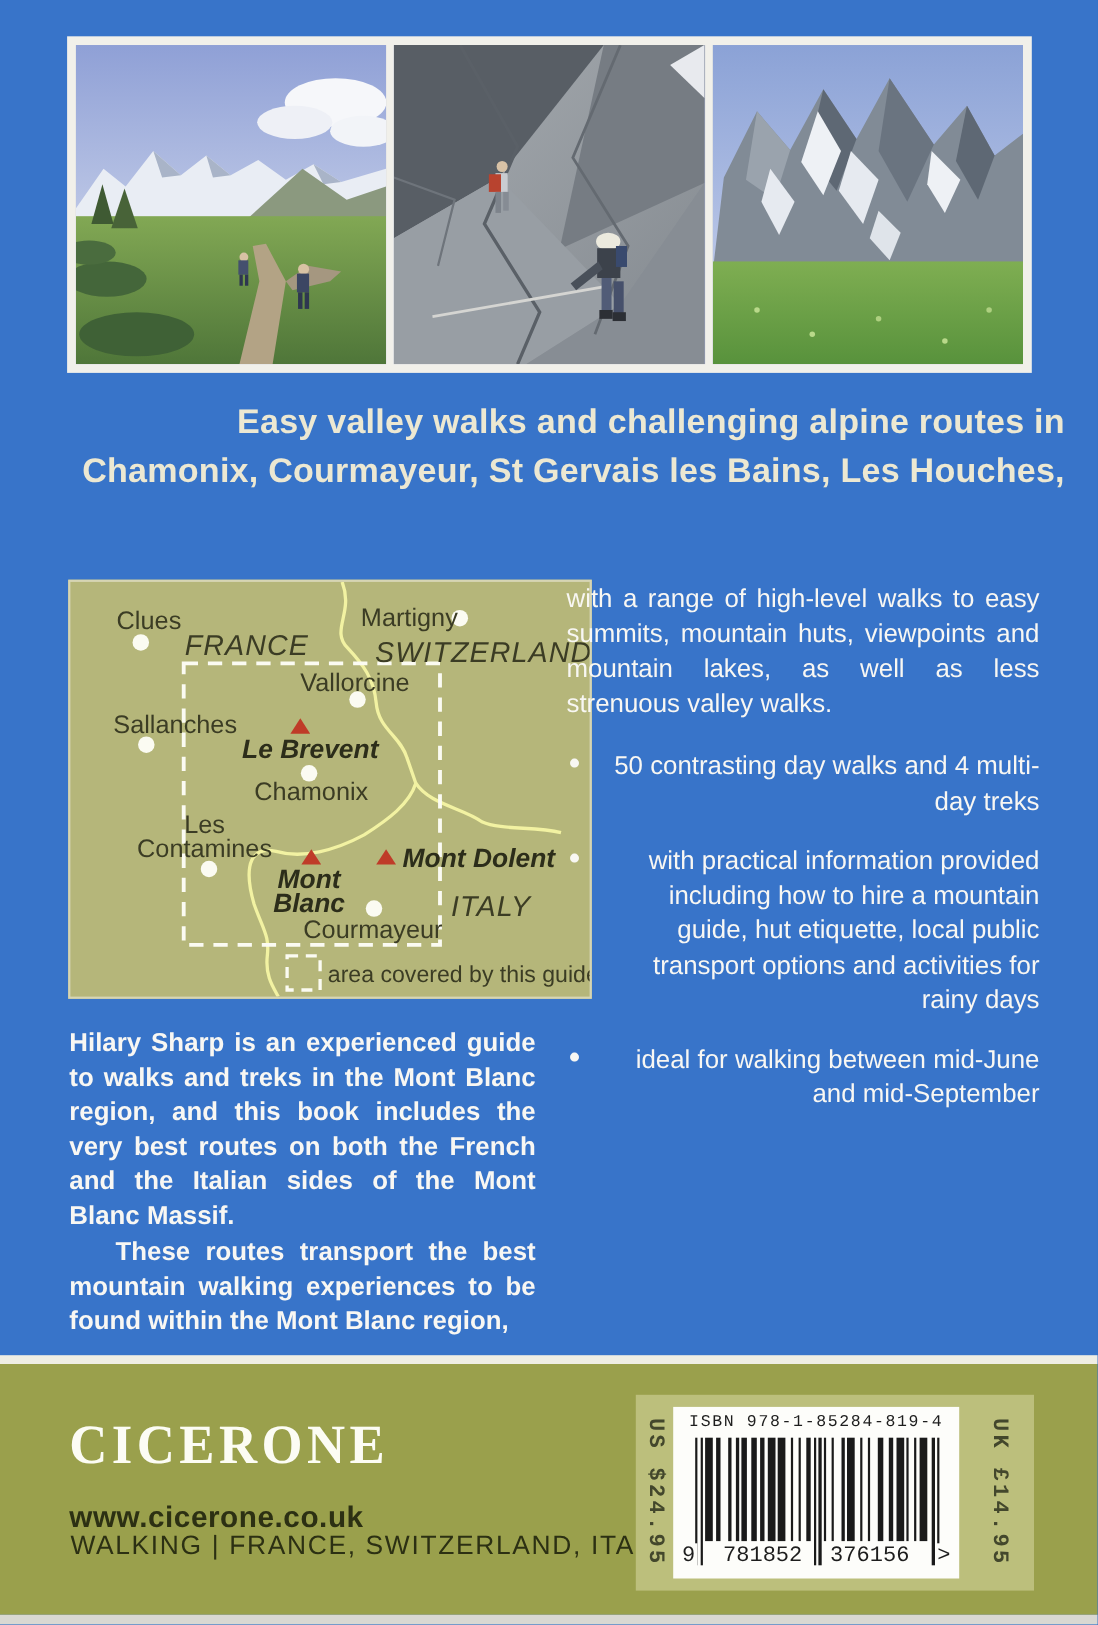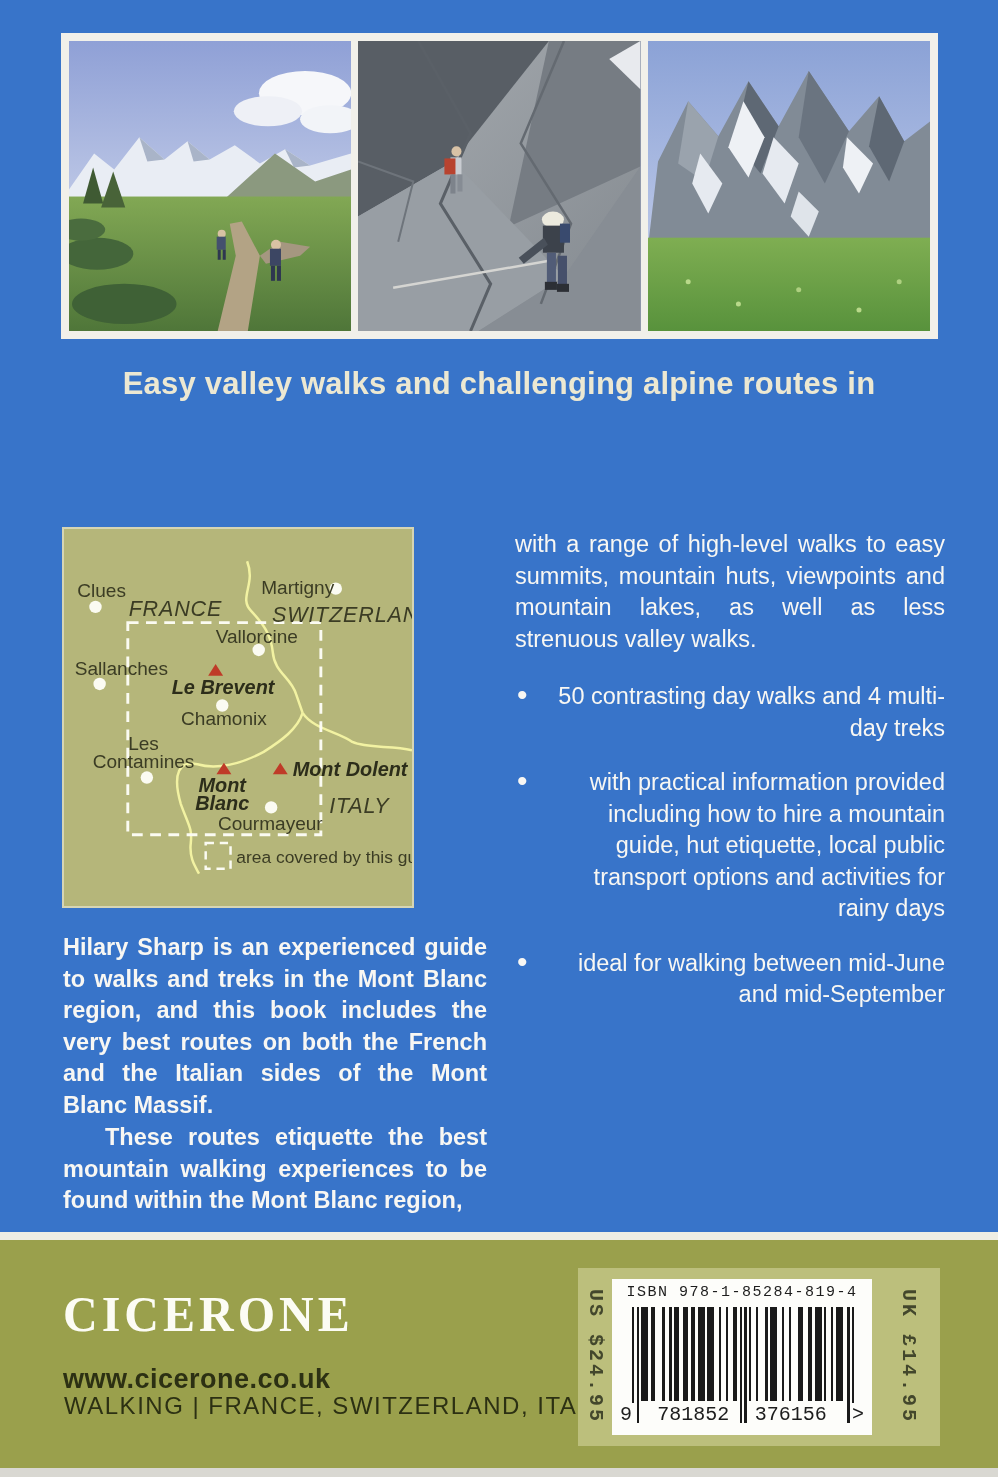--- a/index.html
+++ b/index.html
@@ -12,26 +12,26 @@
   
   .photo-strip{
     position:absolute;left:61px;top:33px;width:877px;height:306px;
     background:#f1f0ea;padding:8px;display:flex;gap:7px;
   }
   .photo{flex:1 1 0;overflow:hidden;background:#9aa4c4;}
   .photo svg{display:block;width:100%;height:100%;}
   
   .headline{
     position:absolute;left:30px;top:362px;width:938px;
-    text-align:center;color:#ece8d2;font-weight:700;
+    text-align:right;color:#ece8d2;font-weight:700;
     font-size:31px;line-height:44px;letter-spacing:.2px;
   }
   
   .map-panel{
-    position:absolute;left:62px;top:527px;width:352px;height:381px;
+    position:absolute;left:62px;top:527px;width:476px;height:381px;
     background:#b5b67a;border:2px solid #d6d5b4;
   }
   .map-panel svg{display:block;width:100%;height:100%;}
   .map-town{font-family:"Liberation Sans",sans-serif;font-size:23px;fill:#3b3c24;}
   .map-country{font-family:"Liberation Sans",sans-serif;font-size:26px;font-style:italic;fill:#3b3c24;letter-spacing:1px;}
   .map-peak{font-family:"Liberation Sans",sans-serif;font-size:24px;font-style:italic;font-weight:700;fill:#2c2d1a;}
   .map-legend{font-family:"Liberation Sans",sans-serif;font-size:21px;fill:#3b3c24;}
   
   .col-right{
     position:absolute;left:515px;top:529px;width:430px;
@@ -197,20 +197,21 @@
         <circle cx="90" cy="262" r="2.5" fill="#b9d98a"></circle>
         <circle cx="150" cy="248" r="2.5" fill="#aed080"></circle>
         <circle cx="210" cy="268" r="2.5" fill="#b9d98a"></circle>
         <circle cx="250" cy="240" r="2.5" fill="#aed080"></circle>
       </svg>
     </div>
   </div>
 
   <div class="headline">
     <div>Easy valley walks and challenging alpine routes in</div>
+    <div>Chamonix, Courmayeur, St Gervais les Bains, Les Houches,</div>
   </div>
 
   <div class="map-panel">
     <svg viewBox="0 0 420 377">
 
       <path d="M221,0 C232,28 210,44 226,60 C240,75 250,88 252,110 C254,134 274,140 280,160 L288,183" fill="none" stroke="#f2f2a2" stroke-width="3"></path>
       <path d="M288,183 C300,202 332,206 348,218 C366,226 396,222 420,228" fill="none" stroke="#f2f2a2" stroke-width="3"></path>
       <path d="M288,183 C282,202 263,216 241,230 C215,244 185,252 161,245 C140,240 130,255 141,293 C150,318 155,322 153,340 C151,358 158,368 163,377" fill="none" stroke="#f2f2a2" stroke-width="3"></path>
 
       <rect x="77" y="74" width="233" height="256" fill="none" stroke="#fbfbf2" stroke-width="3.5" stroke-dasharray="13 9"></rect>
@@ -252,21 +253,21 @@
     <p>with a range of high-level walks to easy summits, mountain huts, viewpoints and mountain lakes, as well as less strenuous valley walks.</p>
     <ul class="bullets">
       <li><span>50 contrasting day walks and 4 multi-day treks</span></li>
       <li><span>with practical information provided including how to hire a mountain guide, hut etiquette, local public transport options and activities for rainy days</span></li>
       <li><span>ideal for walking between mid-June and mid-September</span></li>
     </ul>
   </div>
 
   <div class="col-left">
     <p>Hilary Sharp is an experienced guide to walks and treks in the Mont Blanc region, and this book includes the very best routes on both the French and the Italian sides of the Mont Blanc Massif.</p>
-    <p class="indent">These routes etiquette the best mountain walking experiences to be found within the Mont Blanc region,</p>
+    <p class="indent">These routes transport the best mountain walking experiences to be found within the Mont Blanc region,</p>
   </div>
 
   <div class="white-strip"></div>
   <div class="band"></div>
   <div class="logo">CICERONE</div>
   <div class="site-url">www.cicerone.co.uk</div>
   <div class="category">WALKING | FRANCE, SWITZERLAND, ITALY</div>
 
   <div class="barcode-panel">
     <div class="price price-us">US $24.95</div>

